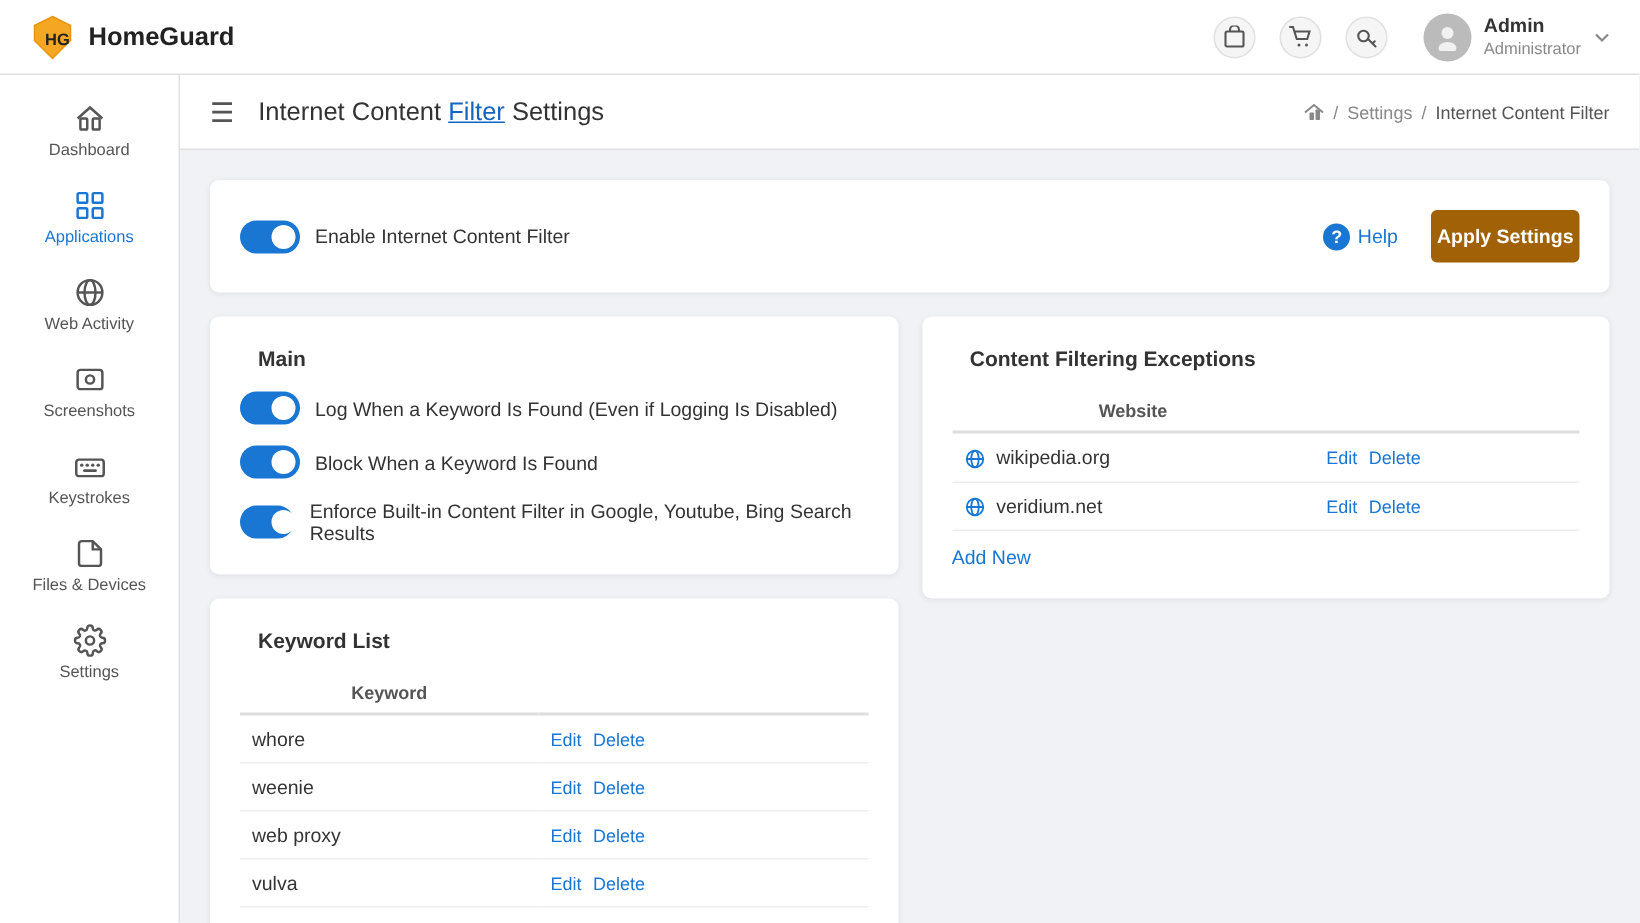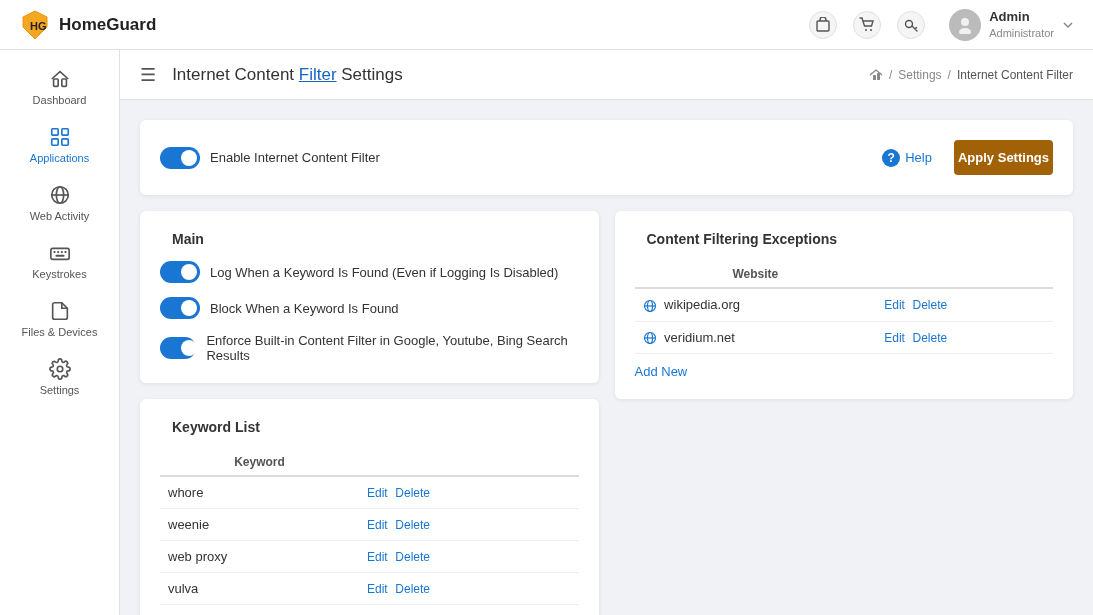--- a/index.html
+++ b/index.html
@@ -374,20 +374,27 @@
 
   <div class="sidebar-item">
     <svg viewBox="0 0 24 24" fill="none" stroke="#555" stroke-width="1.8">
         <circle cx="12" cy="12" r="9"></circle>
         <ellipse cx="12" cy="12" rx="4" ry="9"></ellipse>
         <line x1="3" y1="12" x2="21" y2="12"></line>
       </svg>
     <span>Web Activity</span>
   </div>
 
+  <div class="sidebar-item">
+    <svg viewBox="0 0 24 24" fill="none" stroke="#555" stroke-width="1.8">
+        <rect x="3" y="5" width="18" height="14" rx="2"></rect>
+        <circle cx="12" cy="12" r="3"></circle>
+      </svg>
+    <span>Screenshots</span>
+  </div>
 
   <div class="sidebar-item">
     <svg viewBox="0 0 24 24" fill="none" stroke="#555" stroke-width="1.8">
         <rect x="2" y="7" width="20" height="12" rx="2"></rect>
         <line x1="6" y1="11" x2="6" y2="11" stroke-width="2.5" stroke-linecap="round"></line>
         <line x1="10" y1="11" x2="10" y2="11" stroke-width="2.5" stroke-linecap="round"></line>
         <line x1="14" y1="11" x2="14" y2="11" stroke-width="2.5" stroke-linecap="round"></line>
         <line x1="18" y1="11" x2="18" y2="11" stroke-width="2.5" stroke-linecap="round"></line>
         <line x1="8" y1="15" x2="16" y2="15" stroke-width="2" stroke-linecap="round"></line>
       </svg>

